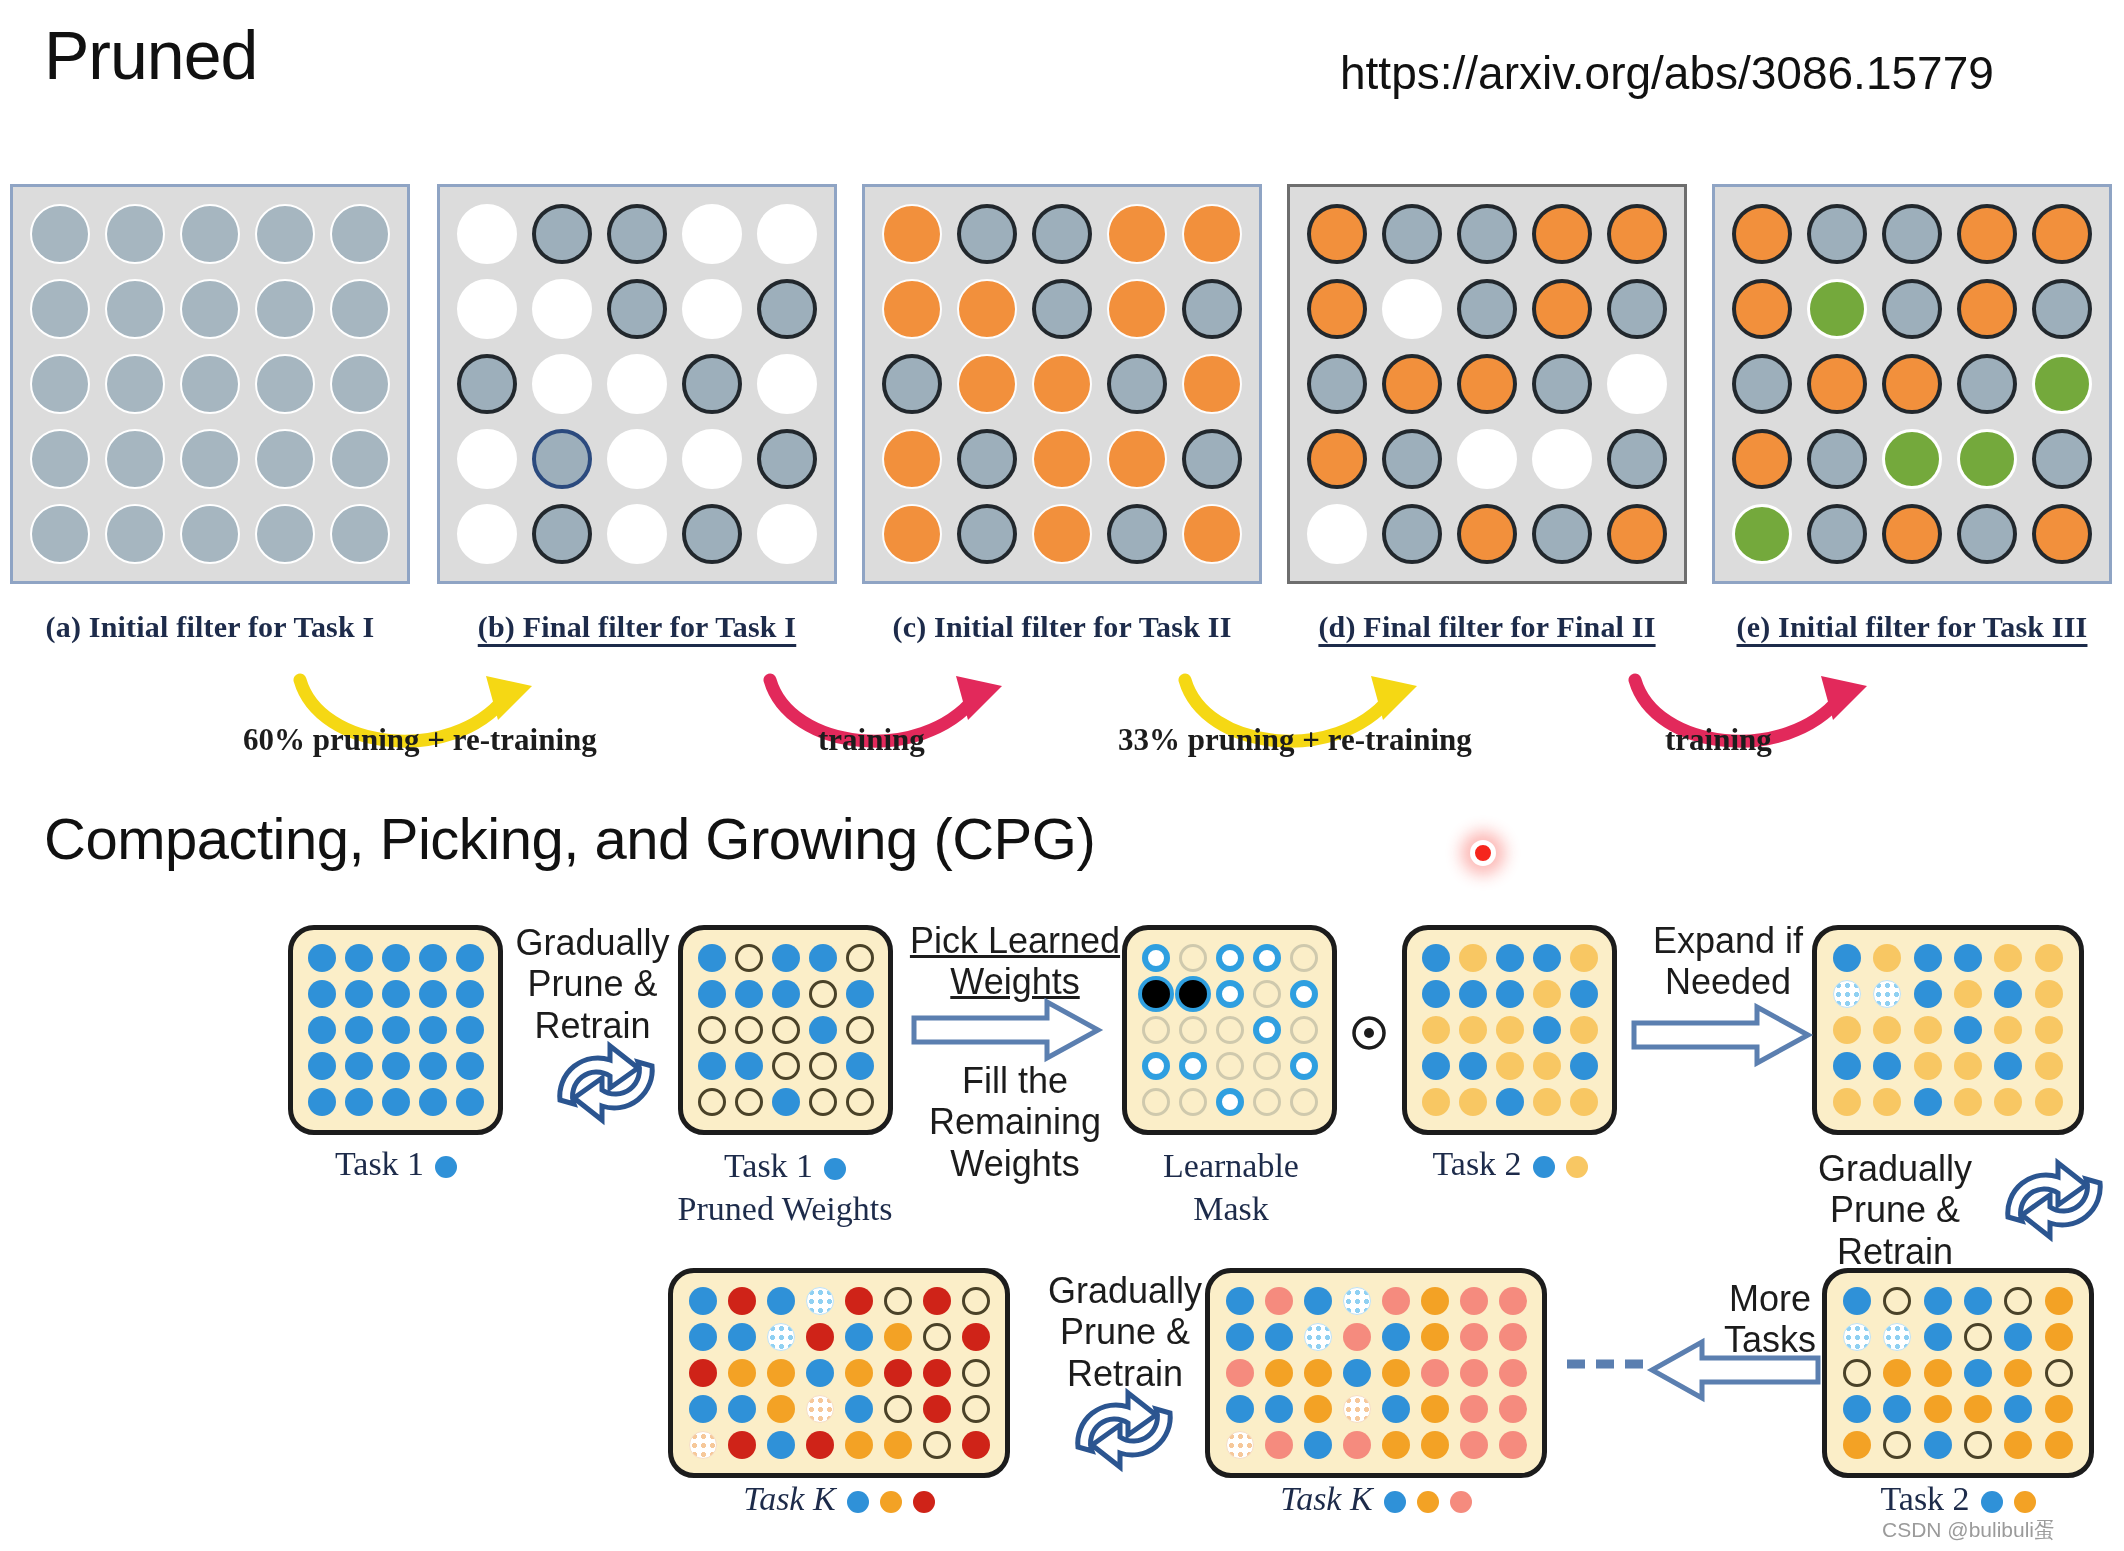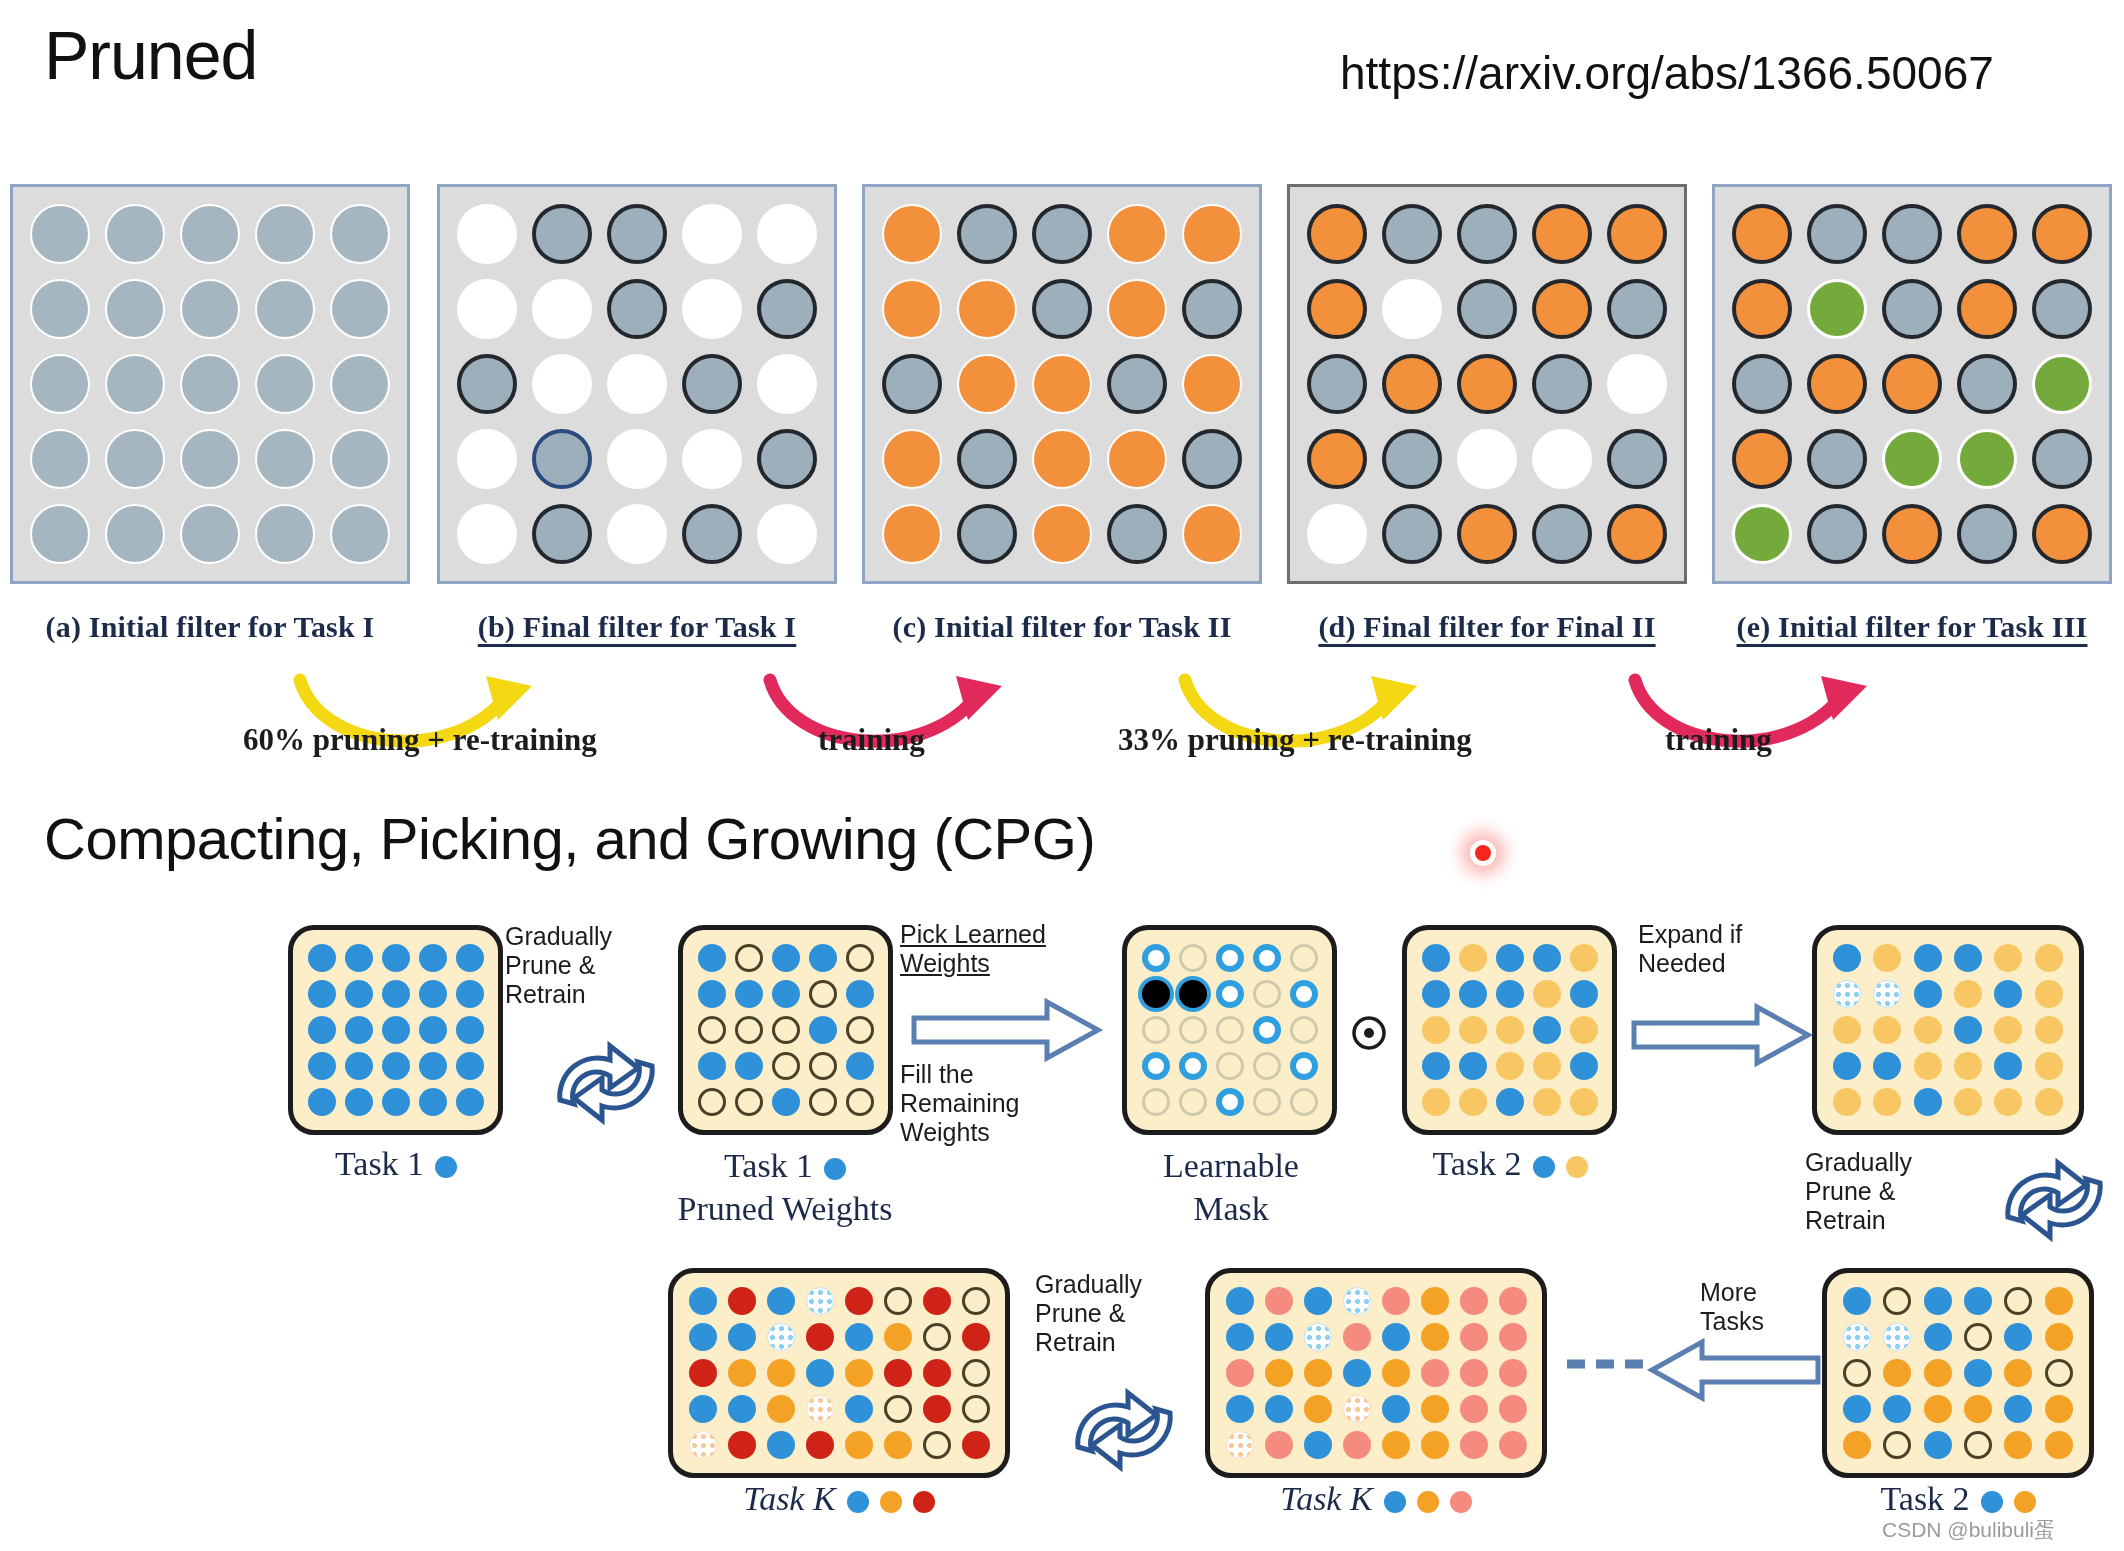--- a/index.html
+++ b/index.html
@@ -65,32 +65,32 @@
     background-size:9px 9px;border:1px solid #bfe2f7;}
   .gdot.hatcho {background:#ffffff;
     background-image:radial-gradient(#f6c89a 42%,transparent 44%);
     background-size:9px 9px;border:1px solid #f6ddc4;}
 
   .card-label{position:absolute;font-size:34px;color:#1d2b4a;
     font-family:"Liberation Serif",serif;text-align:center;}
   .legend-dot{display:inline-block;width:22px;height:22px;border-radius:50%;
     vertical-align:middle;margin-left:11px;}
 
-  .step-text{position:absolute;font-size:25px;line-height:1.15;color:#1c1c1c;
-    font-family:"Liberation Sans",sans-serif;}
+  .step-text{position:absolute;font-size:36px;line-height:1.15;color:#1c1c1c;
+    text-align:center;font-family:"Liberation Sans",sans-serif;}
 
   #watermark{left:1882px;top:1516px;font-size:21px;color:#9b9b9b;}
 
   svg{display:block;overflow:visible;}
 </style>
 </head>
 <body>
 
 <div class="abs" id="packnet-title">Pruned</div>
-<div class="abs" id="packnet-url">https://arxiv.org/abs/1366.50067</div>
+<div class="abs" id="packnet-url">https://arxiv.org/abs/3086.15779</div>
 
 <div class="filter-panel" id="panel-a" style="left:10px;">
     <div class="fdot gray"></div>
     <div class="fdot gray"></div>
     <div class="fdot gray"></div>
     <div class="fdot gray"></div>
     <div class="fdot gray"></div>
     <div class="fdot gray"></div>
     <div class="fdot gray"></div>
     <div class="fdot gray"></div>

